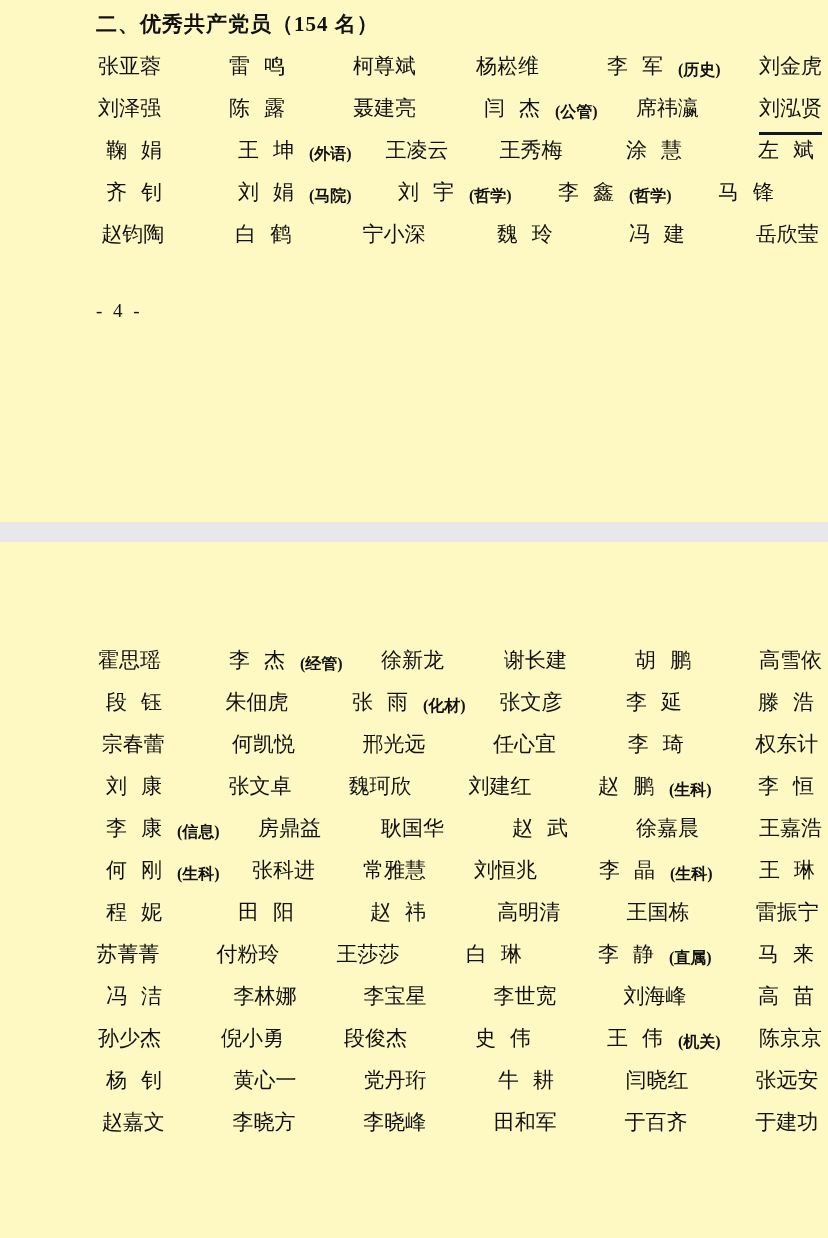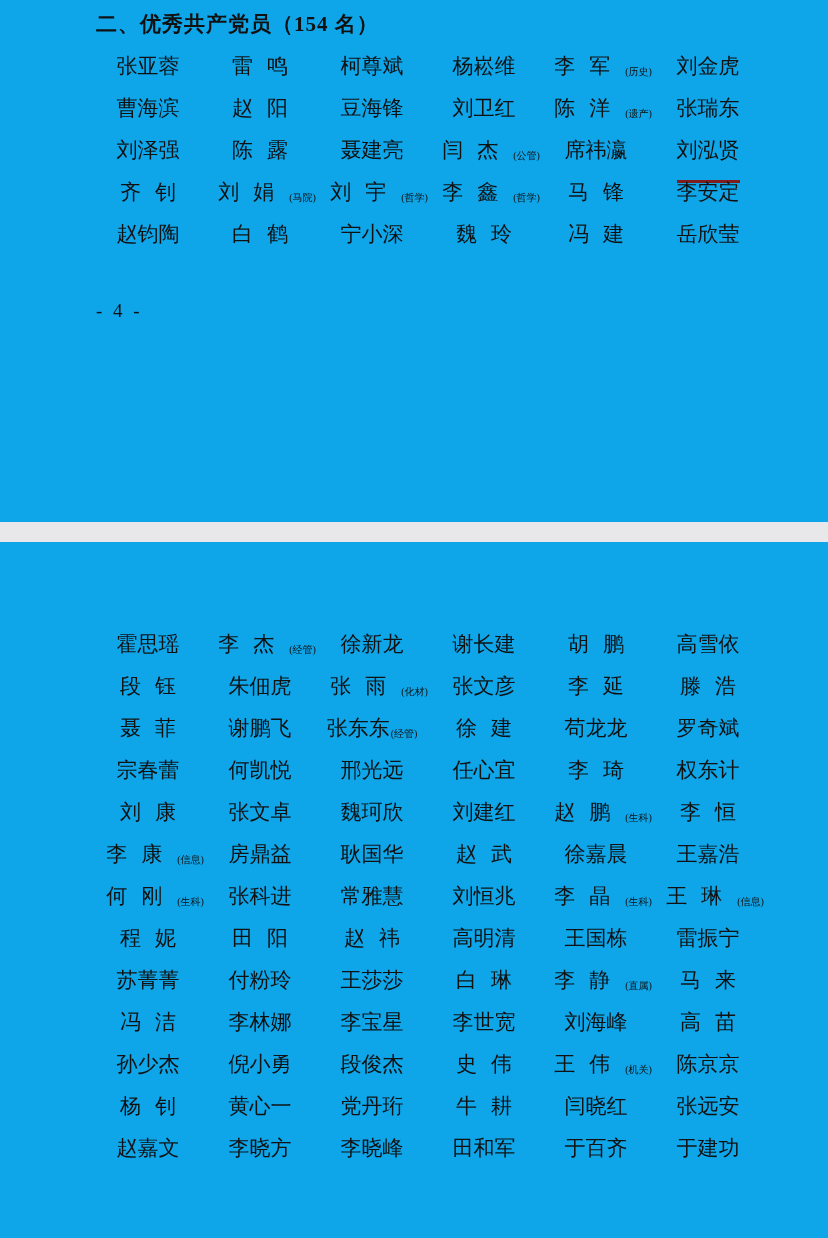--- a/index.html
+++ b/index.html
@@ -5,81 +5,83 @@
   html, body {
     margin: 0;
     padding: 0;
     background: #e8e8ea;
   }
   body {
     width: 828px;
     font-family: "Liberation Serif", "DejaVu Serif", serif;
   }
   .page {
-    background: #0ea5e9;
+    background: #fef9c3;
     width: 828px;
     box-sizing: border-box;
     position: relative;
   }
   .page-1 {
     padding: 0 0 40px 0;
     height: 522px;
   }
   .gap {
     height: 20px;
     background: #e8e8ea;
   }
   .page-2 {
-    padding: 0 0 0 0;
+    padding: 16px 0 0 0;
     min-height: 696px;
   }
   .heading {
     font-size: 21px;
     font-weight: bold;
     color: #111;
     padding: 10px 0 0 96px;
     letter-spacing: 1px;
   }
   .name-grid {
     padding: 14px 0 0 0;
   }
   .row {
     display: flex;
     align-items: baseline;
     height: 42px;
+    gap: 48px;
   }
   .cell {
     width: 112px;
     text-align: center;
     font-size: 21px;
     color: #111;
     white-space: nowrap;
     position: relative;
   }
   .cell .nm {
     display: inline-block;
     letter-spacing: 0px;
   }
   
   .nm.two {
     letter-spacing: 14px;
     padding-left: 14px;
   }
   .sup {
-    font-size: 10px;
+    font-size: 16px;
     vertical-align: -2px;
     letter-spacing: 0;
     color: #111;
     margin-left: 1px;
+    font-weight: bold;
   }
   .row .cell:nth-child(1) { margin-left: 92px; }
   .row .cell:nth-child(2) { margin-left: 0px; }
   .underlined .nm {
-    border-bottom: 3px solid #7f1d1d;
-    padding-bottom: 16px;
+    border-bottom: 3px solid #0f172a;
+    padding-bottom: 10px;
   }
   .pagenum {
     text-align: left;
     padding: 38px 0 0 96px;
     font-size: 19px;
     color: #111;
     letter-spacing: 3px;
   }
   .page-2 .name-grid { padding-top: 0; }
 </style>
@@ -91,36 +93,36 @@
   <div class="name-grid">
       <div class="row">
         <div class="cell"><span class="nm">张亚蓉</span></div>
         <div class="cell"><span class="nm two">雷鸣</span></div>
         <div class="cell"><span class="nm">柯尊斌</span></div>
         <div class="cell"><span class="nm">杨崧维</span></div>
         <div class="cell"><span class="nm two">李军</span><span class="sup">(历史)</span></div>
         <div class="cell"><span class="nm">刘金虎</span></div>
       </div>
       <div class="row">
-        <div class="cell"><span class="nm">曹海滨</span></div>
-        <div class="cell"><span class="nm two">赵阳</span></div>
-        <div class="cell"><span class="nm">豆海锋</span></div>
-        <div class="cell"><span class="nm">刘卫红</span></div>
-        <div class="cell"><span class="nm two">陈洋</span><span class="sup">(遗产)</span></div>
-        <div class="cell"><span class="nm">张瑞东</span></div>
-      </div>
-      <div class="row">
         <div class="cell"><span class="nm">刘泽强</span></div>
         <div class="cell"><span class="nm two">陈露</span></div>
         <div class="cell"><span class="nm">聂建亮</span></div>
         <div class="cell"><span class="nm two">闫杰</span><span class="sup">(公管)</span></div>
         <div class="cell"><span class="nm">席祎瀛</span></div>
         <div class="cell underlined"><span class="nm">刘泓贤</span></div>
       </div>
       <div class="row">
+        <div class="cell"><span class="nm two">鞠娟</span></div>
+        <div class="cell"><span class="nm two">王坤</span><span class="sup">(外语)</span></div>
+        <div class="cell"><span class="nm">王凌云</span></div>
+        <div class="cell"><span class="nm">王秀梅</span></div>
+        <div class="cell"><span class="nm two">涂慧</span></div>
+        <div class="cell"><span class="nm two">左斌</span></div>
+      </div>
+      <div class="row">
         <div class="cell"><span class="nm two">齐钊</span></div>
         <div class="cell"><span class="nm two">刘娟</span><span class="sup">(马院)</span></div>
         <div class="cell"><span class="nm two">刘宇</span><span class="sup">(哲学)</span></div>
         <div class="cell"><span class="nm two">李鑫</span><span class="sup">(哲学)</span></div>
         <div class="cell"><span class="nm two">马锋</span></div>
         <div class="cell"><span class="nm">李安定</span></div>
       </div>
       <div class="row">
         <div class="cell"><span class="nm">赵钧陶</span></div>
         <div class="cell"><span class="nm two">白鹤</span></div>
@@ -148,28 +150,20 @@
       </div>
       <div class="row">
         <div class="cell"><span class="nm two">段钰</span></div>
         <div class="cell"><span class="nm">朱佃虎</span></div>
         <div class="cell"><span class="nm two">张雨</span><span class="sup">(化材)</span></div>
         <div class="cell"><span class="nm">张文彦</span></div>
         <div class="cell"><span class="nm two">李延</span></div>
         <div class="cell"><span class="nm two">滕浩</span></div>
       </div>
       <div class="row">
-        <div class="cell"><span class="nm two">聂菲</span></div>
-        <div class="cell"><span class="nm">谢鹏飞</span></div>
-        <div class="cell"><span class="nm">张东东</span><span class="sup">(经管)</span></div>
-        <div class="cell"><span class="nm two">徐建</span></div>
-        <div class="cell"><span class="nm">苟龙龙</span></div>
-        <div class="cell"><span class="nm">罗奇斌</span></div>
-      </div>
-      <div class="row">
         <div class="cell"><span class="nm">宗春蕾</span></div>
         <div class="cell"><span class="nm">何凯悦</span></div>
         <div class="cell"><span class="nm">邢光远</span></div>
         <div class="cell"><span class="nm">任心宜</span></div>
         <div class="cell"><span class="nm two">李琦</span></div>
         <div class="cell"><span class="nm">权东计</span></div>
       </div>
       <div class="row">
         <div class="cell"><span class="nm two">刘康</span></div>
         <div class="cell"><span class="nm">张文卓</span></div>

